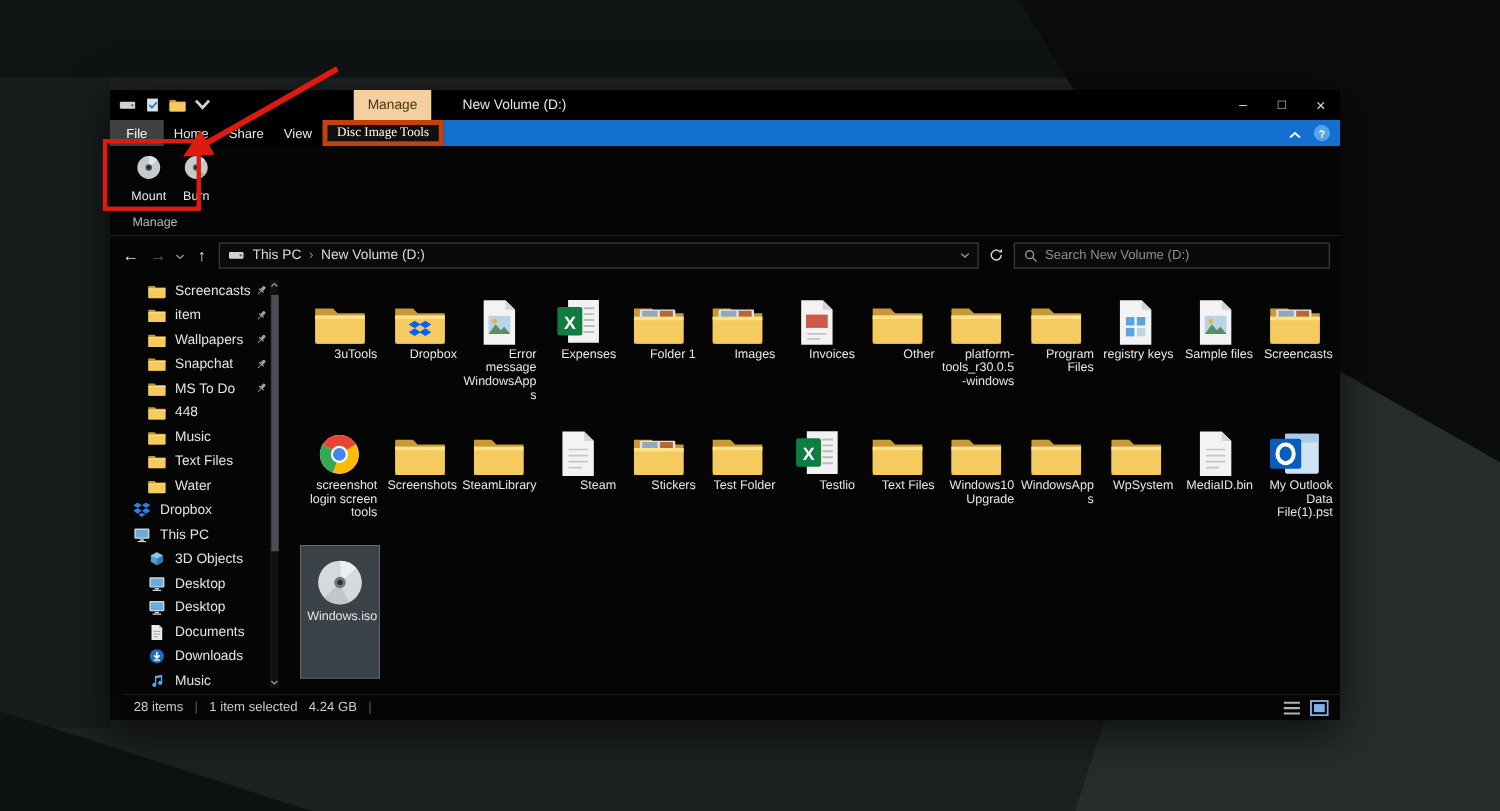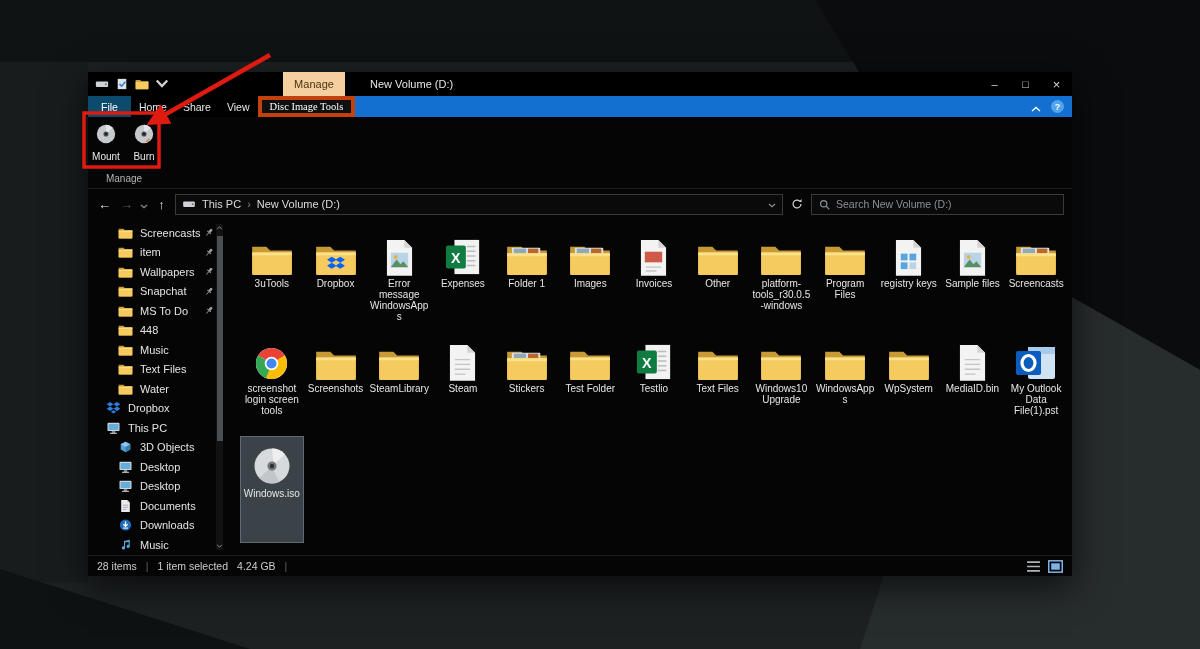--- a/index.html
+++ b/index.html
@@ -31,31 +31,31 @@
     color:#e6e6e6;font-size:11px;}
   .win-controls{position:absolute;right:0;top:0;height:24px;display:flex;}
   .wc{width:31px;height:24px;display:flex;align-items:center;justify-content:center;
     color:#d9d9d9;font-size:11px;}
   .wc.close{font-size:13px;}
 
   
   .tabsrow{height:21px;display:flex;align-items:stretch;background:#000;flex:none;}
   .tabs{display:flex;align-items:stretch;}
   .tab{padding:0 8px;display:flex;align-items:center;font-size:10.5px;color:#e8e8e8;}
-  .tab.file{background:#0c4a6e;color:#fff;padding:0 13px;}
+  .tab.file{background:#404040;color:#fff;padding:0 13px;}
   .tab.active{background:#101010;border:4px solid #c2410c;color:#fff;font-family:Liberation Serif, serif;}
   .band{flex:1;background:#1370d0;display:flex;align-items:center;justify-content:flex-end;
     gap:10px;padding-right:8px;}
   .band .chev svg{width:10px;height:6px;}
   .help-circle{width:13px;height:13px;border-radius:50%;background:#52a4ec;color:#fff;
     font-size:9px;font-weight:bold;display:flex;align-items:center;justify-content:center;}
 
   
   .ribbonbody{height:55px;background:#050505;flex:none;position:relative;}
-  .rb-wrap{position:absolute;left:1px;top:4px;display:flex;gap:4px;}
+  .rb-wrap{position:absolute;left:14px;top:4px;display:flex;gap:4px;}
   .rb-btn{width:34px;display:flex;flex-direction:column;align-items:center;gap:2px;padding-top:2px;}
   .rb-ic svg{width:22px;height:22px;}
   .rb-lb{font-size:10px;color:#e8e8e8;}
   .grouprow{height:17px;background:#050505;border-bottom:1px solid #1d1d1d;flex:none;position:relative;}
   .group-label{position:absolute;left:0;width:72px;top:1px;text-align:center;color:#b5b5b5;font-size:10px;}
 
   
   .navbar{height:30px;background:#050505;display:flex;align-items:center;padding:0 8px;gap:5px;flex:none;}
   .nav-ar{color:#e2e2e2;font-size:13px;width:17px;text-align:center;}
   .nav-ar.dis{color:#5a5a5a;}
@@ -90,25 +90,25 @@
   .sb-arrow svg{width:7px;height:4px;}
   .sb-arrow.up{top:0;}
   .sb-arrow.down{bottom:0;}
   .sb-thumb{position:absolute;left:0.5px;top:12px;width:6px;height:205px;background:#4a4f54;}
 
   .grid{flex:1;padding:8px 4px 0 8px;display:grid;grid-template-columns:repeat(13,1fr);
     grid-auto-rows:105px;align-content:start;}
   .f-item{width:62px;justify-self:center;text-align:center;padding:1px 1px 2px;}
   .f-item.sel{background:#3b4248;outline:1px solid #5e6b74;}
   .f-ic{height:50px;display:flex;align-items:flex-end;justify-content:center;padding-bottom:2px;}
-  .f-lb{font-size:10px;line-height:11px;color:#e6e6e6;word-break:break-word;overflow-wrap:anywhere;}
+  .f-lb{font-size:10px;line-height:11px;color:#e6e6e6;word-break:break-word;overflow-wrap:anywhere;text-align:right;}
 
   
   .statusbar{height:19px;background:#050505;border-top:1px solid #1d1d1d;display:flex;
-    align-items:center;gap:9px;padding:10px 9px;font-size:10.5px;color:#cdcdcd;flex:none;}
+    align-items:center;gap:9px;padding:10px 9px;font-size:10.5px;color:#cdcdcd;flex:none;margin-left:10px;}
   .sb-sep{color:#5f5f5f;}
   .view-icons{margin-left:auto;display:flex;gap:7px;align-items:center;}
   .view-ic{width:15px;height:13px;display:inline-flex;}
   .view-ic svg{width:100%;height:100%;}
 
   
   #annot{position:absolute;left:0;top:0;width:1200px;height:649px;z-index:9;pointer-events:none;}
 </style>
 </head>
 <body>

